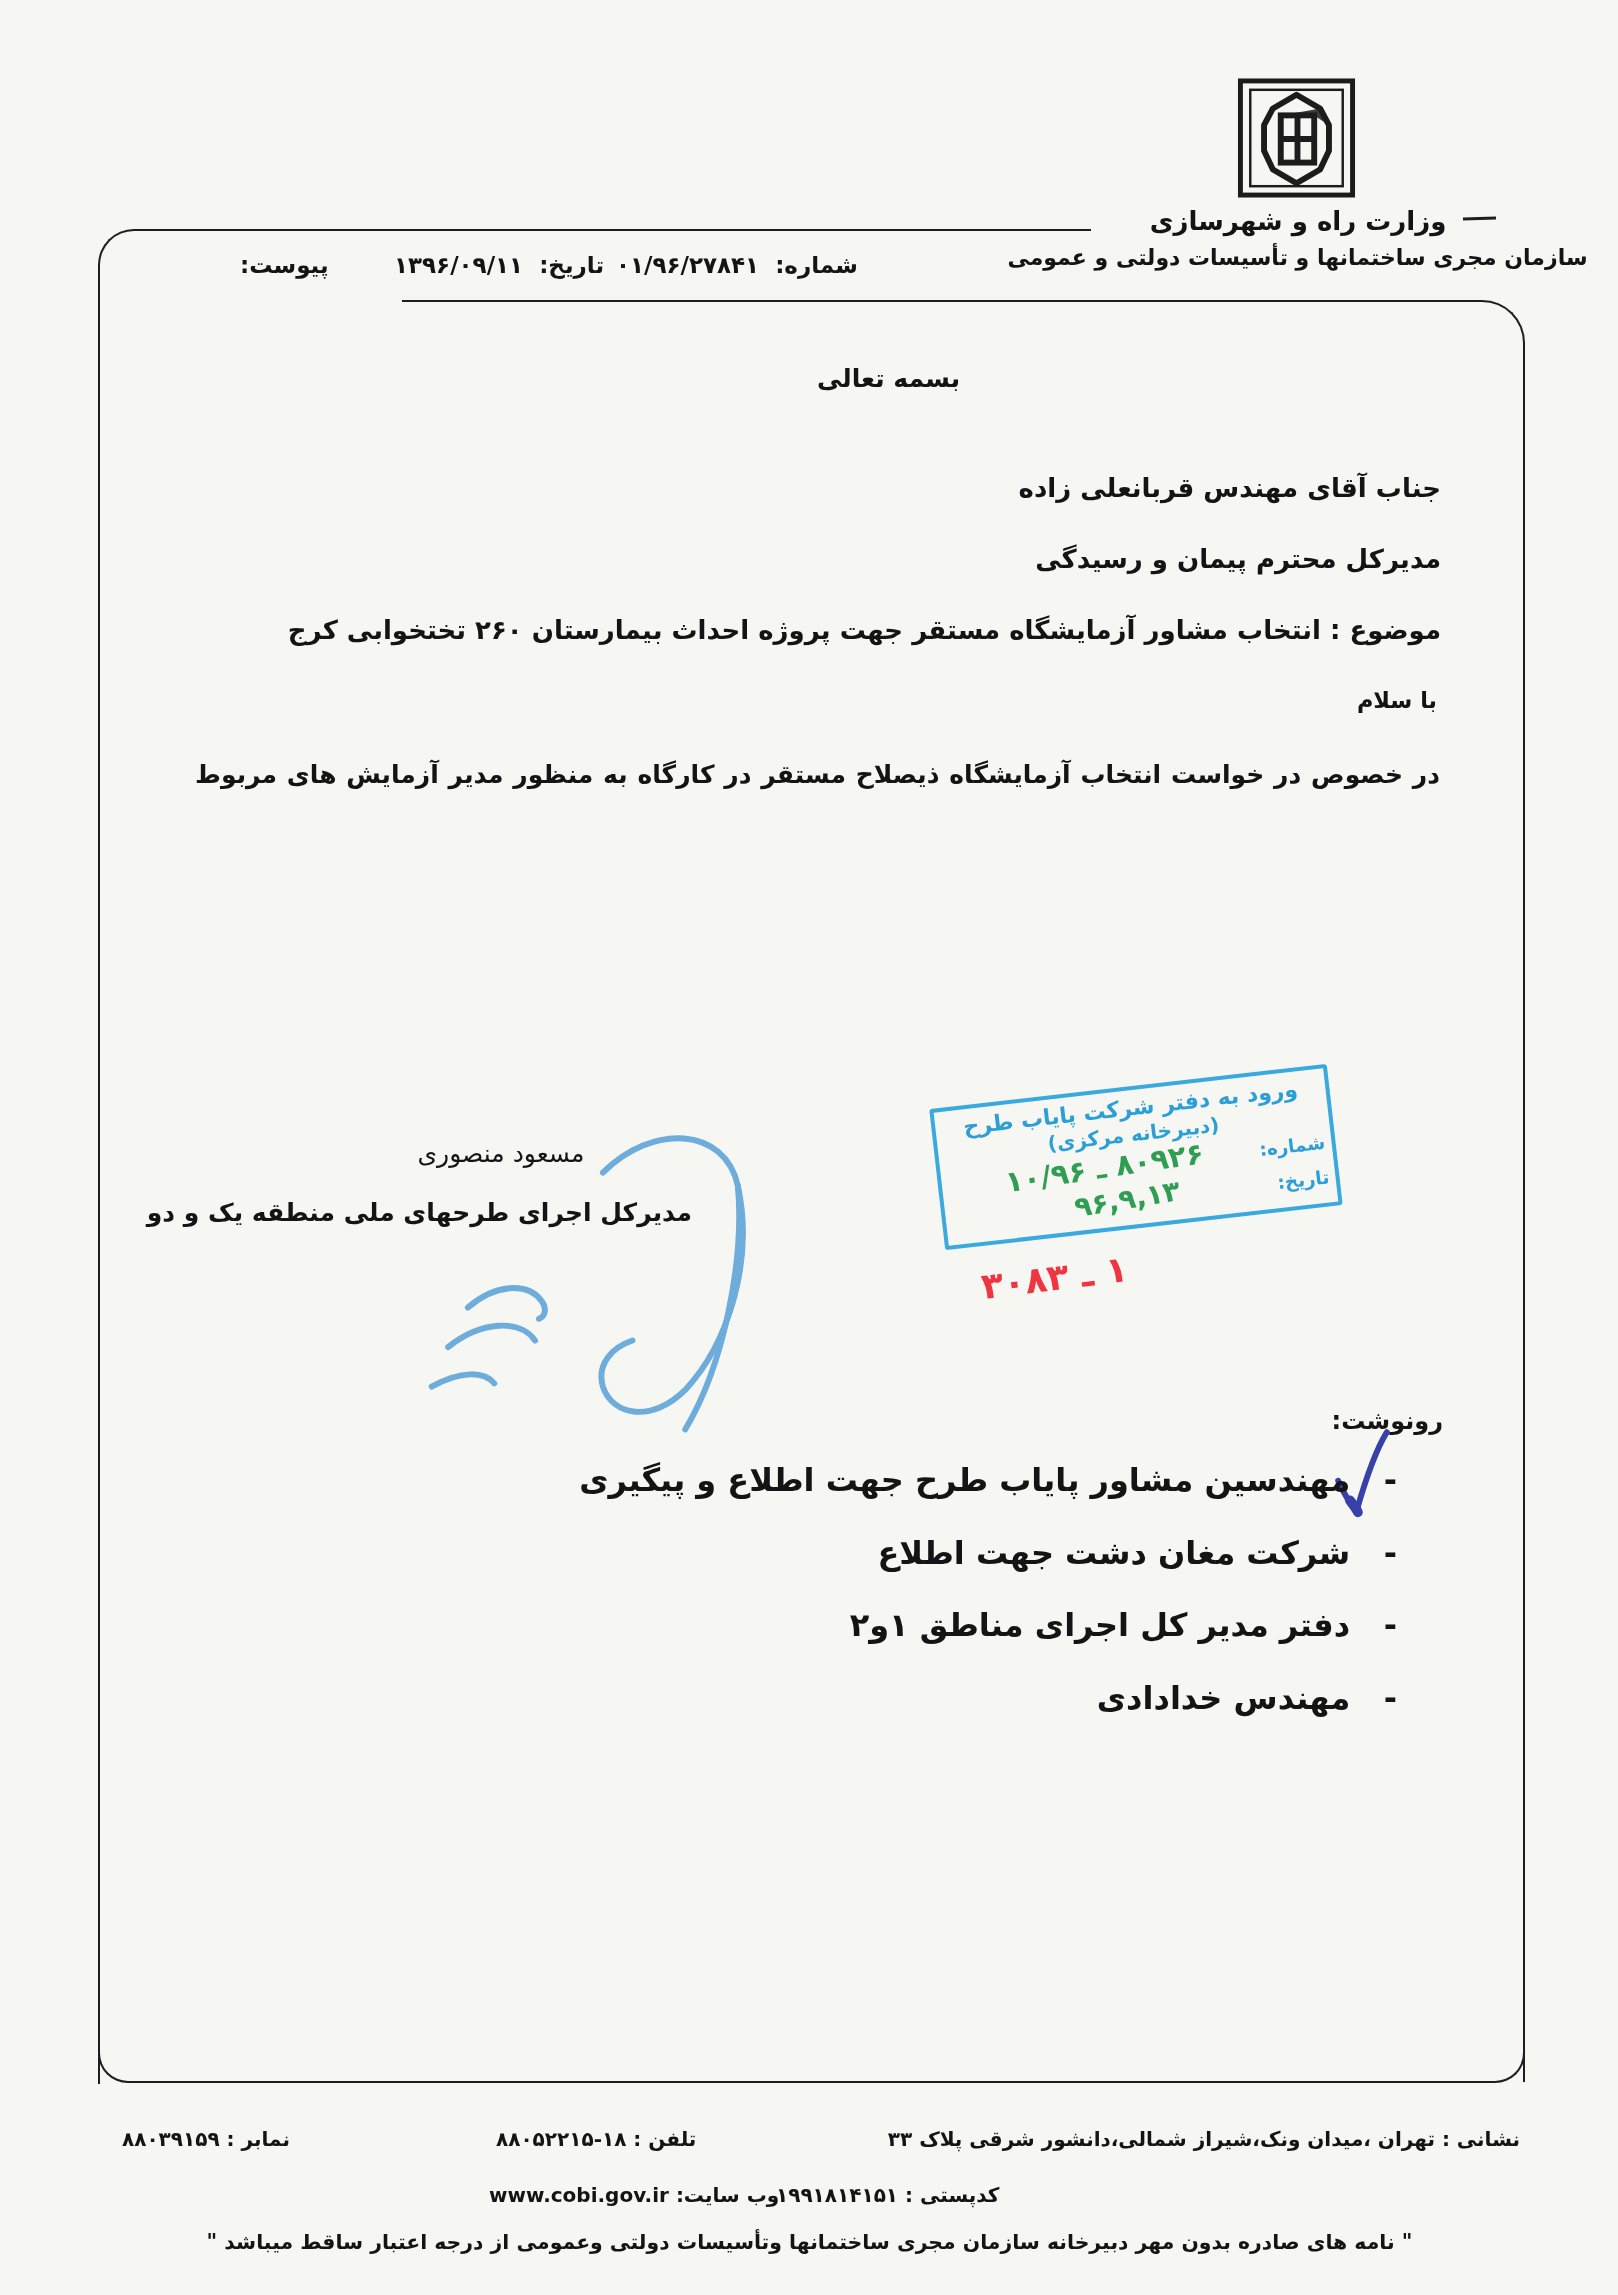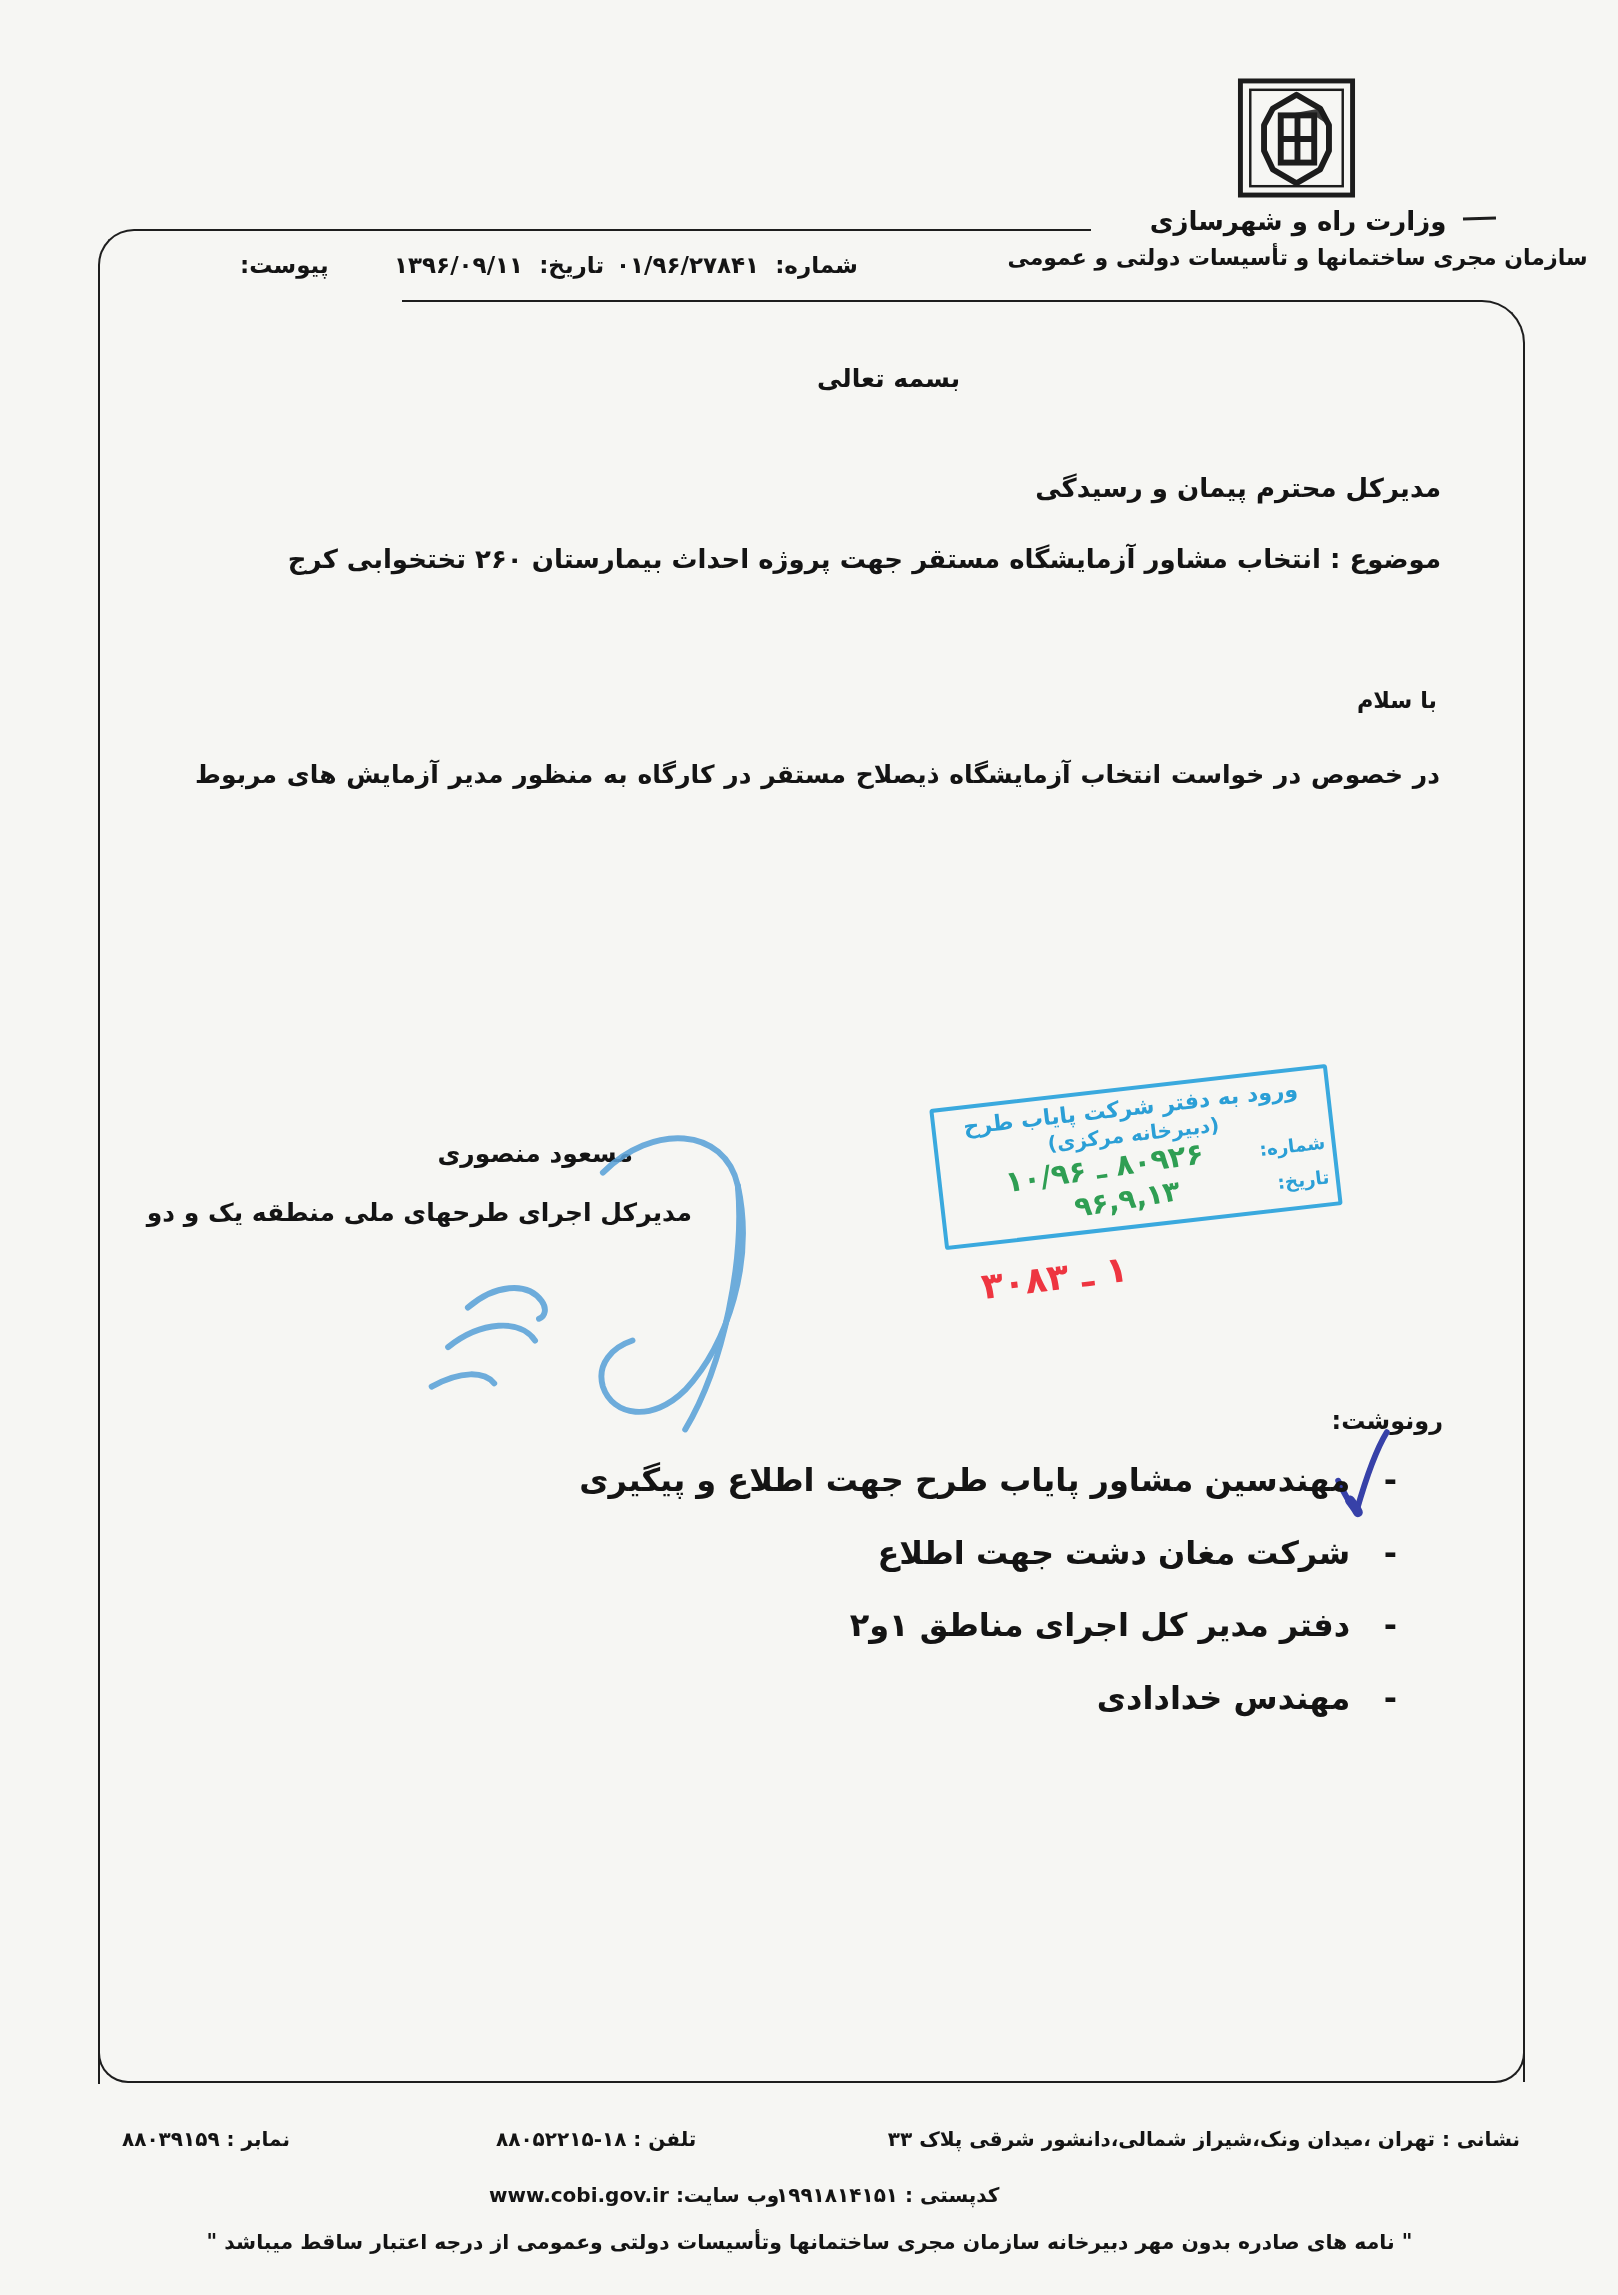--- a/index.html
+++ b/index.html
@@ -35,21 +35,21 @@
   
   .besmeleh{left:817px;top:364px;width:224px;text-align:left;font-size:25px;font-weight:bold;}
   .recipient{right:178px;top:453px;width:1265px;font-weight:bold;font-size:26px;line-height:71px;}
   .subject{white-space:nowrap;}
   .salutation{right:182px;top:687px;font-size:22.4px;font-weight:bold;}
   .bodytext{right:179px;top:743px;width:1245px;font-size:25px;font-weight:bold;line-height:64px;}
   .bodytext .jline{text-align:justify;text-align-last:justify;}
   .bodytext .first{padding-right:34px;}
   .bodytext .last{text-align:right;}
   
-  .sig-name{left:369px;top:1139px;width:264px;font-size:25px;font-weight:bold;}
+  .sig-name{left:369px;top:1139px;width:264px;text-align:center;font-size:25px;font-weight:normal;}
   .sig-title{left:165px;top:1198px;width:527px;text-align:center;font-size:25px;font-weight:bold;white-space:nowrap;}
   .sig-svg{left:369px;top:1087px;width:448px;height:349px;pointer-events:none;}
   
   .stamp{left:936px;top:1086px;width:379px;transform:rotate(-6.5deg);
     border:4.6px solid #3aa9de;border-radius:3.3px;padding:5.3px 6.6px 9.2px 6.6px;
     color:#2b9fd6;text-align:center;background:rgba(255,255,255,.0);}
   .stamp-l1{font-size:22px;font-weight:bold;white-space:nowrap;}
   .stamp-l2{font-size:20px;font-weight:bold;margin-top:1.3px;}
   .stamp-row{display:flex;flex-direction:row;align-items:center;margin-top:1.3px;}
   .stamp-lab{font-size:18.4px;font-weight:bold;white-space:nowrap;order:1;}
@@ -103,20 +103,21 @@
   <span>تاریخ:</span>
   <span class="v">۱۳۹۶/۰۹/۱۱</span>
 </div>
 <div class="abs meta meta-attach">
   <span>پیوست:</span>
 </div>
 
 <div class="abs besmeleh">بسمه تعالی</div>
 
 <div class="abs recipient">
+  <div>جناب آقای مهندس قربانعلی زاده</div>
   <div>مدیرکل محترم پیمان و رسیدگی</div>
   <div class="subject">موضوع : انتخاب مشاور آزمایشگاه مستقر جهت پروژه احداث بیمارستان ۲۶۰ تختخوابی کرج</div>
 </div>
 
 <div class="abs salutation">با سلام</div>
 <div class="abs bodytext">
   <div class="jline">در خصوص در خواست انتخاب آزمایشگاه ذیصلاح مستقر در کارگاه به منظور مدیر آزمایش های مربوط</div>
 </div>
 
 <div class="abs sig-name">مسعود منصوری</div>

